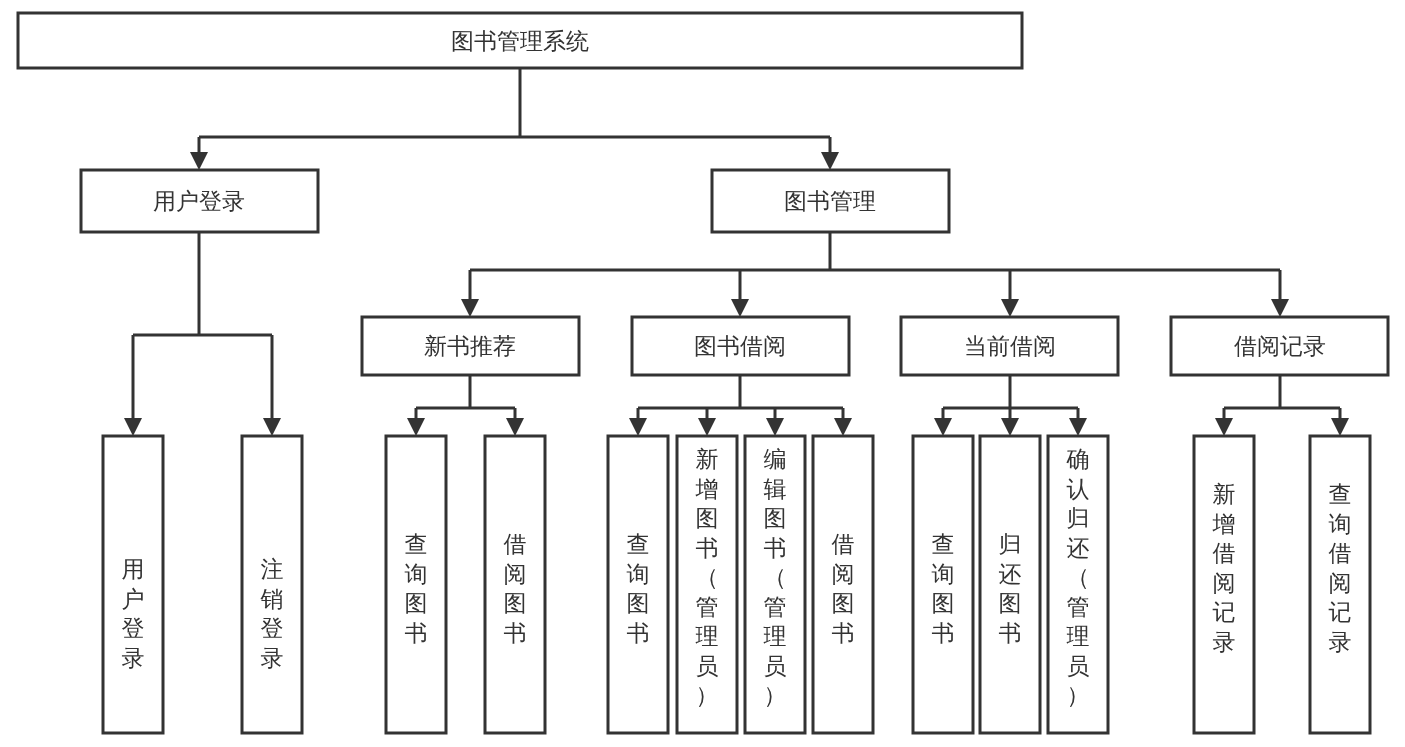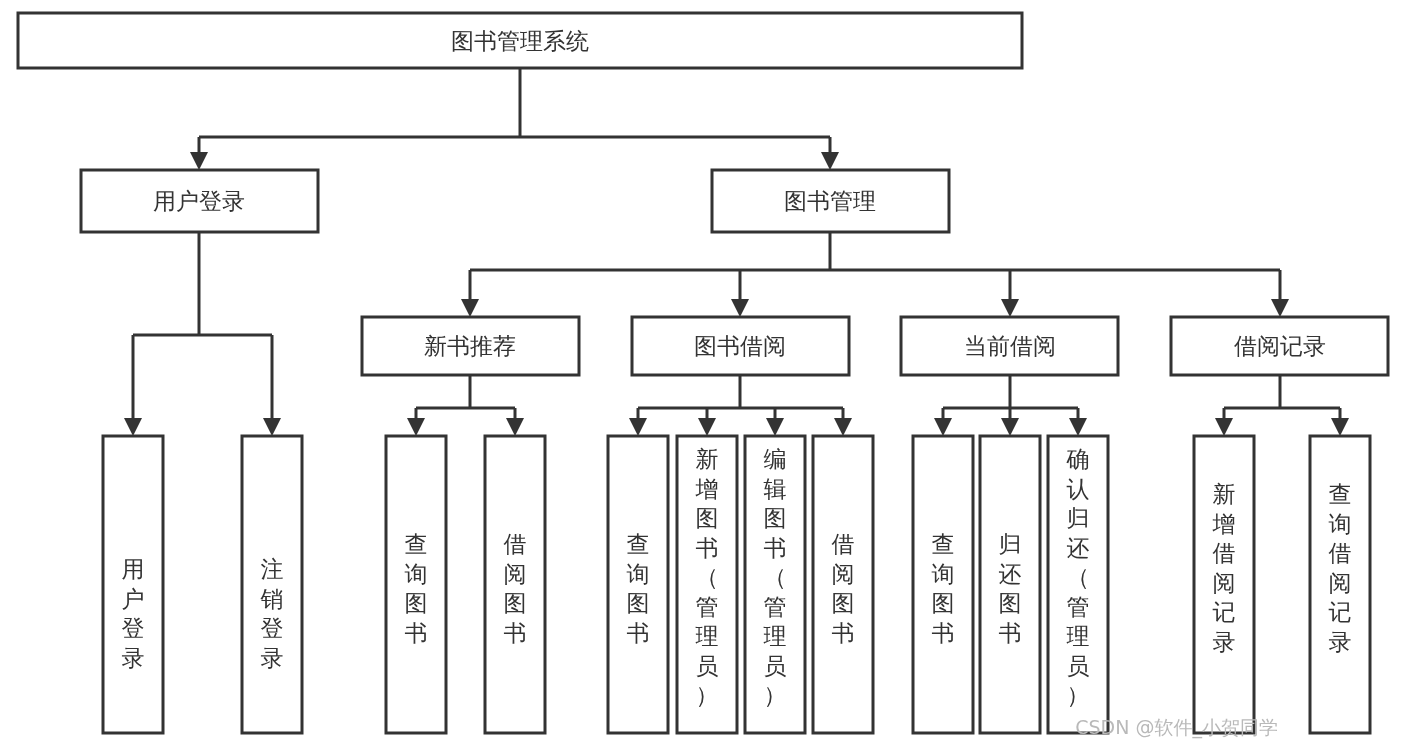--- a/index.html
+++ b/index.html
@@ -228,14 +228,13 @@
       <text class="node-label-v" x="1224" y="502"><tspan x="1224" y="502">新</tspan><tspan x="1224" y="531.5">增</tspan><tspan x="1224" y="561">借</tspan><tspan x="1224" y="590.5">阅</tspan><tspan x="1224" y="620">记</tspan><tspan x="1224" y="649.5">录</tspan></text>
     </g>
 
     <g>
       <rect class="node-rect" x="1310" y="436" width="60" height="297"></rect>
       <text class="node-label-v" x="1340" y="502"><tspan x="1340" y="502">查</tspan><tspan x="1340" y="531.5">询</tspan><tspan x="1340" y="561">借</tspan><tspan x="1340" y="590.5">阅</tspan><tspan x="1340" y="620">记</tspan><tspan x="1340" y="649.5">录</tspan></text>
     </g>
 
   </svg>
 
-  <div class="watermark-text">CSDN @软件_小贺同学</div>
 </div>
 
 </body></html>

